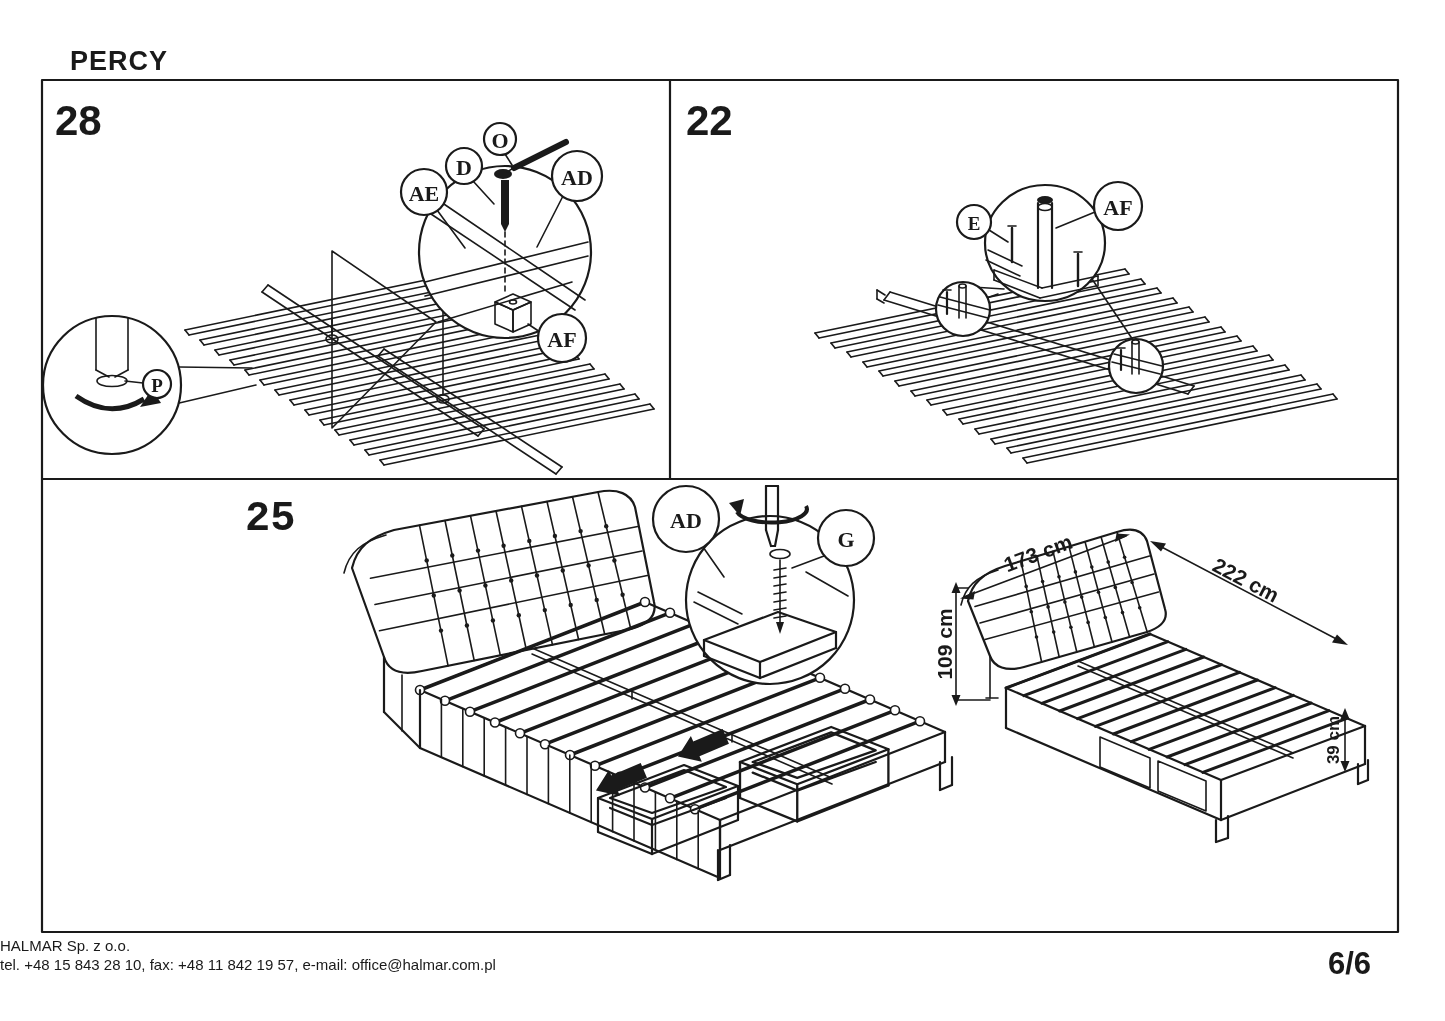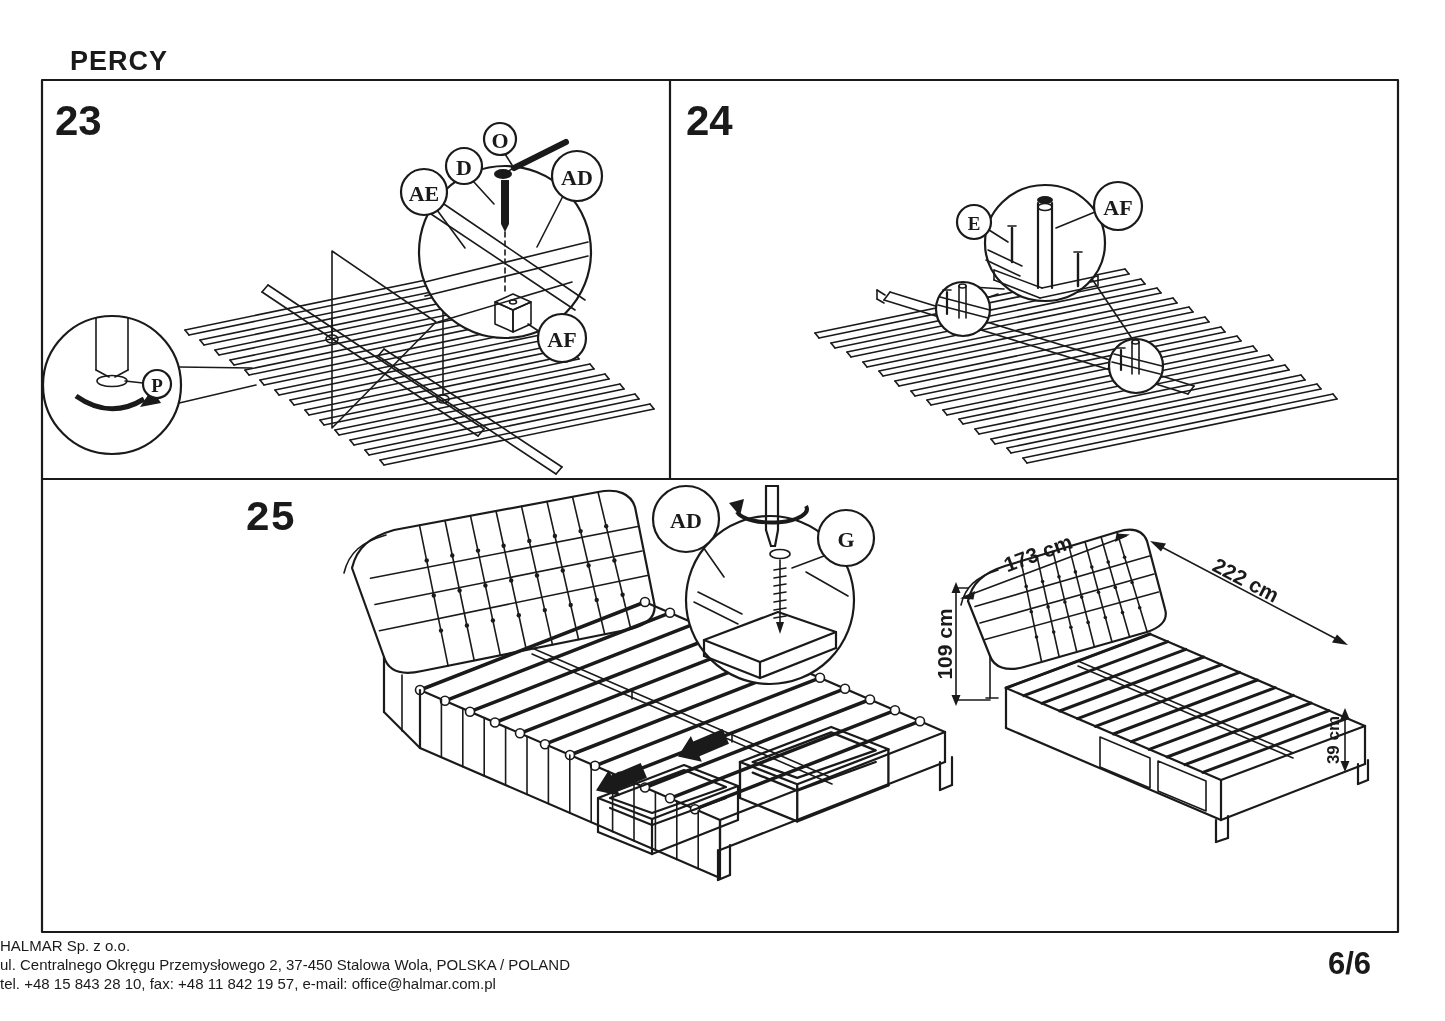--- a/index.html
+++ b/index.html
@@ -533,24 +533,23 @@
           <polygon class="ink" points="1345,772 1340.5,761 1349.5,761"></polygon>
         </g>
         <text class="dim" transform="translate(1038,553) rotate(-20.6)">173 cm</text>
         <text class="dim" transform="translate(1246,580) rotate(27.7)">222 cm</text>
         <text class="dim" transform="translate(944,644) rotate(-90)">109 cm</text>
         <text class="dim dim-sm" transform="translate(1333,740) rotate(-90)">39 cm</text>
       </g>
     </g>
   </svg>
 
-  <div class="abs step-num step-23">23</div>
-  <div class="abs step-num step-24">24</div>
+  <div class="abs step-num step-23">28</div>
+  <div class="abs step-num step-24">22</div>
   <div class="abs step-num step-25">25</div>
 
   <div class="abs footer">
     <div>HALMAR Sp. z o.o.</div>
-    <div>ul. Centralnego Okręgu Przemysłowego 2, 37-450 Stalowa Wola, POLSKA / POLAND</div>
     <div>tel. +48 15 843 28 10, fax: +48 11 842 19 57, e-mail: office@halmar.com.pl</div>
   </div>
 
   <div class="abs page-num">6/6</div>
 </div>
 
 </body></html>

